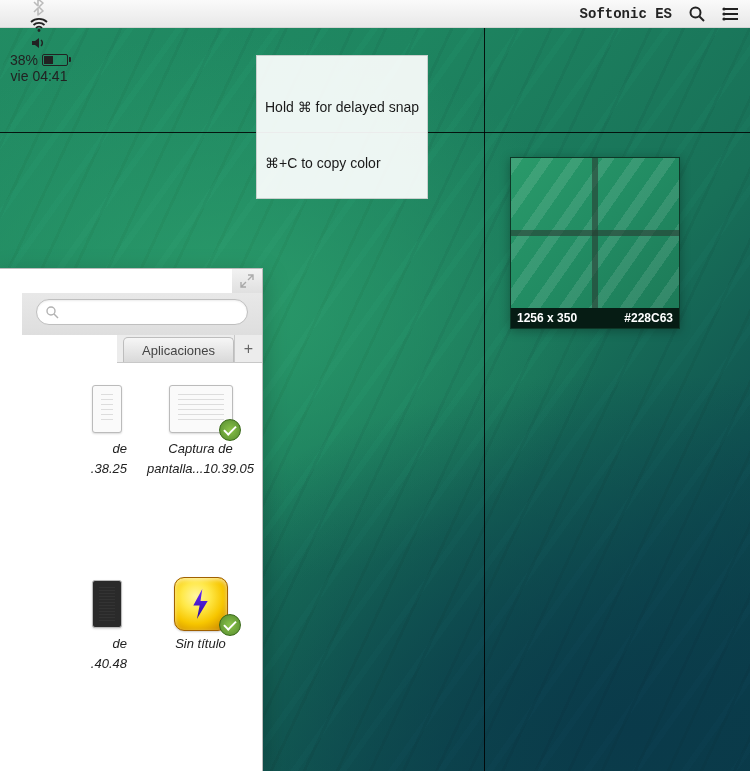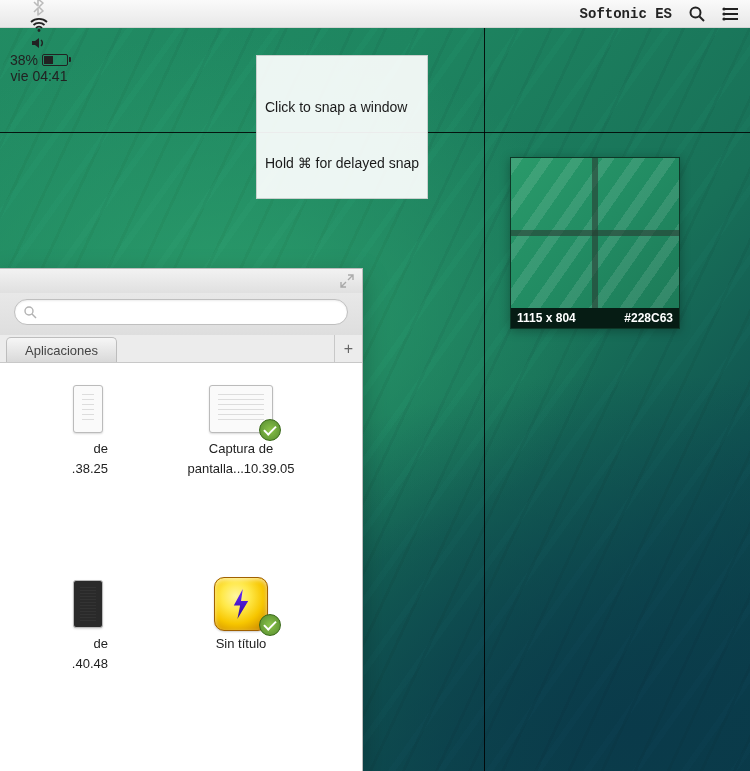--- a/index.html
+++ b/index.html
@@ -68,39 +68,39 @@
 .mag-img::before {
   content: ""; position: absolute; inset: 0;
   background: repeating-linear-gradient(125deg, rgba(255,255,255,0.1) 0 10px, transparent 10px 25px);
 }
 .mag-cross-v { position:absolute; left:50%; top:0; bottom:0; width:6px; margin-left:-3px; background: rgba(40,60,50,0.6); }
 .mag-cross-h { position:absolute; top:50%; left:0; right:0; height:6px; margin-top:-3px; background: rgba(40,60,50,0.6); }
 .mag-bar { display:flex; justify-content: space-between; background: rgba(0,0,0,0.8); color:#fff; font-size:12px; font-weight:600; padding: 3px 6px; }
 
 
 .finder {
-  position: absolute; left: 0; top: 268px; width: 363px; height: 503px;
+  position: absolute; left: 0; top: 268px; width: 263px; height: 503px;
   background: #fff; border: 1px solid #bcbcbc; border-left: none; border-bottom: none;
   box-shadow: 0 8px 24px rgba(0,0,0,0.25);
   z-index: 30;
-  display: flex; flex-direction: column;
+  display: flex; flex-direction: column; align-items: flex-end;
 }
 .finder-titlebar {
   height: 24px; background: linear-gradient(#f2f2f2,#e0e0e0);
   display:flex; align-items:center; justify-content:flex-end; padding: 0 8px;
 }
 .fullscreen-ico { width:14px; height:14px; opacity:0.55; }
 .finder-search-row { padding: 6px 14px 10px 14px; background: linear-gradient(#e8e8e8,#dedede); }
 .search-box { width:100%; height:26px; border-radius:13px; border:1px solid #bfbfbf; background:#fff; display:flex; align-items:center; padding:0 8px; box-shadow: inset 0 1px 2px rgba(0,0,0,0.08); }
 .search-box svg { opacity:0.5; margin-right:4px; }
 .search-box input { border:none; outline:none; flex:1; font-size:13px; background:transparent; }
 .tabs { display:flex; align-items:stretch; height:28px; border-bottom:1px solid #c8c8c8; background:#ececec; }
 .tab { flex:0 0 auto; background: linear-gradient(#f6f6f6,#d9d9d9); border:1px solid #bdbdbd; border-bottom:none; border-top-left-radius:5px; border-top-right-radius:5px; padding:5px 18px 0 18px; font-size:13px; color:#444; margin-left:6px; margin-top:2px; }
 .tab-add { width:28px; display:flex; align-items:center; justify-content:center; border-left:1px solid #c8c8c8; color:#666; font-size:16px; }
-.file-grid { flex:1; padding: 18px 8px; display:grid; grid-template-columns: 100px 1fr; gap: 18px 20px; overflow:hidden; }
+.file-grid { flex:1; padding: 18px 8px; display:grid; grid-template-columns: 100px 1fr; gap: 18px 20px; overflow:hidden;font-style:italic; }
 .file-item { display:flex; flex-direction:column; align-items:center; gap:4px; font-size:13px; color:#222; text-align:center; line-height:1.2; }
 .file-item .ico-wrap { width:72px; height:56px; position:relative; display:flex; align-items:center; justify-content:center; }
 .thumb { width:64px; height:48px; background:#fafafa; border:1px solid #bbb; border-radius:3px; box-shadow:0 1px 2px rgba(0,0,0,0.15); position:relative; }
 .thumb::before { content:""; position:absolute; left:8px; right:8px; top:8px; bottom:8px; background: repeating-linear-gradient(#ddd 0 1px, transparent 1px 5px); }
 .thumb.dark::before { background: repeating-linear-gradient(#333 0 1px, transparent 1px 3px); left:6px; right:6px; top:6px; bottom:6px; }
 .thumb.dark { background:#2a2a2a; }
 .badge-ok { position:absolute; right:-4px; bottom:-4px; width:22px; height:22px; border-radius:50%; background: radial-gradient(#8bc34a,#558b2f); border:1px solid #3a6a1a; display:flex; align-items:center; justify-content:center; }
 .badge-ok::after { content:""; width:10px; height:5px; border-left:2.5px solid #fff; border-bottom:2.5px solid #fff; transform: rotate(-45deg) translate(1px,-1px); }
 .appicon { width:54px; height:54px; border-radius:10px; background: radial-gradient(circle at 40% 35%, #fff6a0, #ffe94a 30%, #f7c600 60%, #c07800 100%); border:1px solid #a06000; box-shadow: inset 0 2px 4px rgba(255,255,255,0.6), 0 1px 2px rgba(0,0,0,0.2); display:flex; align-items:center; justify-content:center; }
 .bolt { width:18px; height:30px; clip-path: polygon(60% 0, 10% 55%, 45% 55%, 30% 100%, 90% 40%, 50% 40%); background: linear-gradient(#6a2aff,#2a0a99); }
@@ -191,31 +191,31 @@
           </g>
         </svg>
     </span>
   </div>
 </div>
 
 <div class="crosshair-v" style="left:484px"></div>
 <div class="crosshair-h" style="top:132px"></div>
 
 <div class="tooltip" style="left:256px; top:55px">
-  <div>Click to snap a window</div>
   <div>Hold ⌘ for delayed snap</div>
+  <div>⌘+C to copy color</div>
 </div>
 
 <div class="magnifier" style="left:510px; top:157px">
   <div class="mag-img">
     <div class="mag-cross-v"></div>
     <div class="mag-cross-h"></div>
   </div>
   <div class="mag-bar">
-    <span>1115 x 804</span>
+    <span>1256 x 350</span>
     <span>#228C63</span>
   </div>
 </div>
 
 <div class="finder">
   <div class="finder-titlebar">
     <span class="fullscreen-ico">
       <svg viewBox="0 0 14 14" width="14" height="14">
           <path d="M1 8 L1 13 L6 13 M1 13 L6 8" stroke="#777" stroke-width="1.4" fill="none"></path>
           <path d="M13 6 L13 1 L8 1 M13 1 L8 6" stroke="#777" stroke-width="1.4" fill="none"></path>

